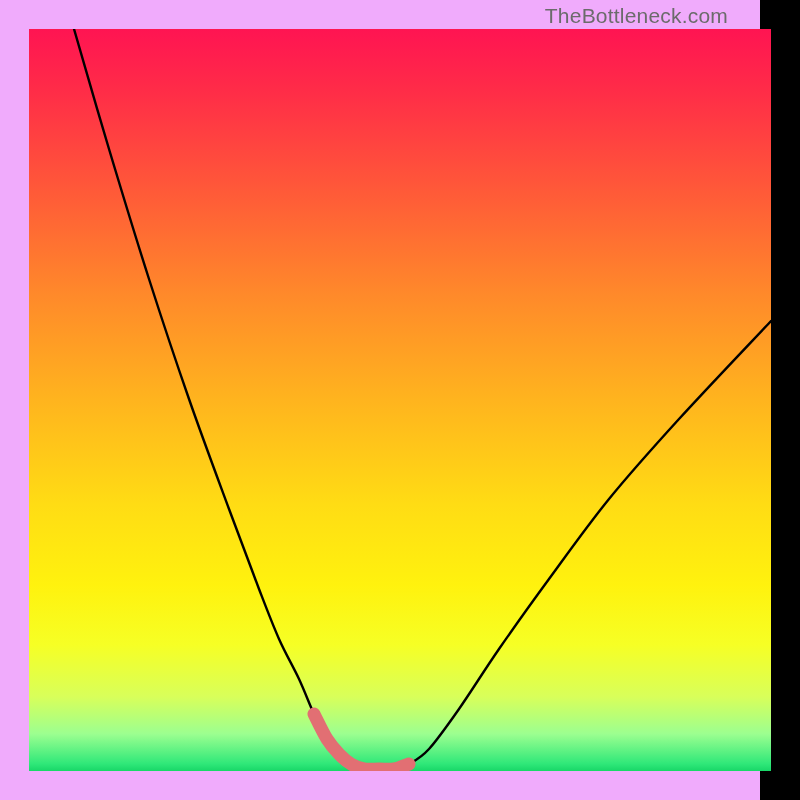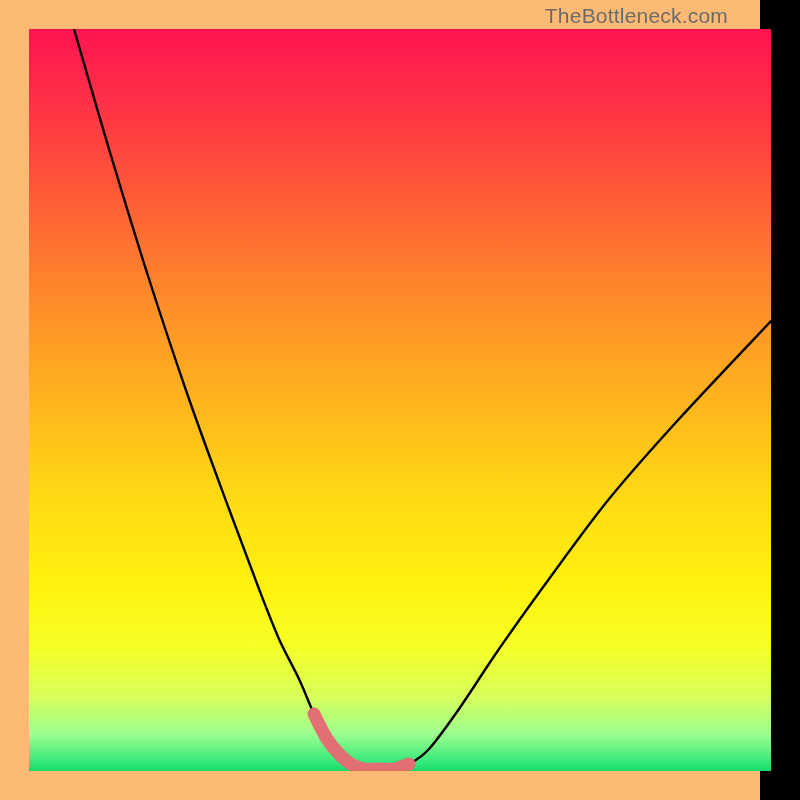--- a/index.html
+++ b/index.html
@@ -10,21 +10,21 @@
     background: #000;
     overflow: hidden;
     font-family: Arial, Helvetica, sans-serif;
   }
   .frame {
     position: absolute;
     top: 0;
     left: 0;
     width: 760px;
     height: 800px;
-    background: #fdba74;
+    background: #f0abfc;
   }
   .plot-wrap {
     position: absolute;
     top: 29px;
     left: 29px;
     width: 742px;
     height: 742px;
   }
   .gradient {
     position: absolute;

